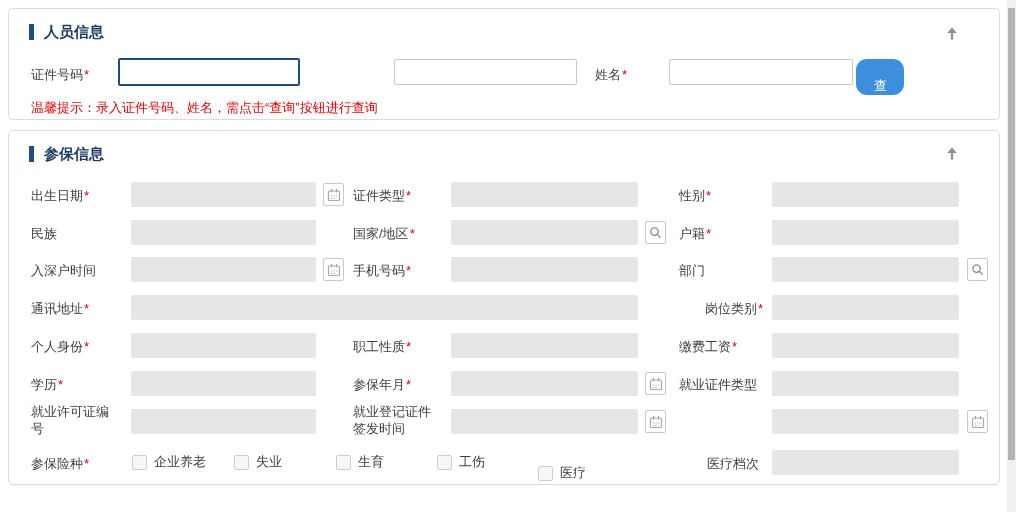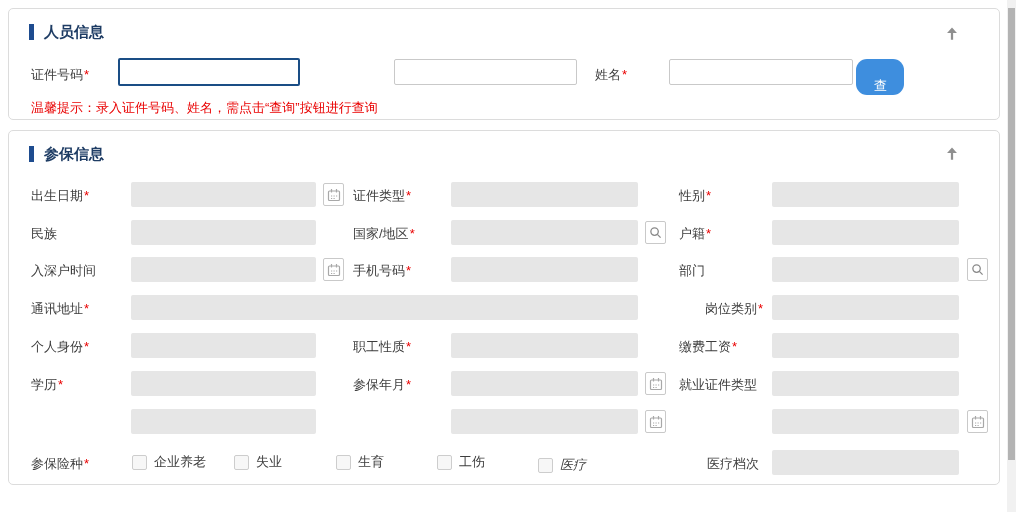--- a/index.html
+++ b/index.html
@@ -154,21 +154,23 @@
           <line x1="4" y1="8" x2="5.2" y2="8"></line>
           <line x1="6.5" y1="8" x2="7.7" y2="8"></line>
           <line x1="9" y1="8" x2="10.2" y2="8"></line>
           <line x1="4" y1="10.5" x2="5.2" y2="10.5"></line>
           <line x1="6.5" y1="10.5" x2="7.7" y2="10.5"></line>
         </svg>
     </span>
     <span class="lbl" style="left:670px;top:245px;"><span>就业证件类型</span></span>
     <div class="inp-dis" style="left:763px;top:240px;width:187px;"></div>
 
+    <span class="lbl" style="left:22px;top:272px;width:86px;"><span>就业许可证编号</span></span>
     <div class="inp-dis" style="left:122px;top:278px;width:185px;"></div>
+    <span class="lbl" style="left:344px;top:272px;width:88px;"><span>就业登记证件签发时间</span></span>
     <div class="inp-dis" style="left:442px;top:278px;width:187px;"></div>
     <span class="icon-btn" style="left:636px;top:279px;">
       <svg width="14" height="14" viewBox="0 0 14 14" fill="none" stroke="#a8a8a8" stroke-width="1.2">
           <rect x="1.5" y="3" width="11" height="9.5" rx="1"></rect>
           <line x1="4.5" y1="1" x2="4.5" y2="4.5"></line>
           <line x1="9.5" y1="1" x2="9.5" y2="4.5"></line>
           <line x1="4" y1="8" x2="5.2" y2="8"></line>
           <line x1="6.5" y1="8" x2="7.7" y2="8"></line>
           <line x1="9" y1="8" x2="10.2" y2="8"></line>
           <line x1="4" y1="10.5" x2="5.2" y2="10.5"></line>
@@ -199,21 +201,21 @@
       <span class="cblbl">失业</span>
     </span>
     <span class="cbgrp" style="left:327px;top:322px;">
       <span class="cb"></span>
       <span class="cblbl">生育</span>
     </span>
     <span class="cbgrp" style="left:428px;top:322px;">
       <span class="cb"></span>
       <span class="cblbl">工伤</span>
     </span>
-    <span class="cbgrp" style="left:529px;top:325px;font-style:italic;">
+    <span class="cbgrp" style="left:529px;top:333px;">
       <span class="cb"></span>
       <span class="cblbl">医疗</span>
     </span>
     <span class="lbl" style="left:670px;top:324px;padding-left:28px;"><span>医疗档次</span></span>
     <div class="inp-dis" style="left:763px;top:319px;width:187px;"></div>
 
   </div>
 
   <div class="scrollbar">
     <div class="scroll-thumb"></div>

